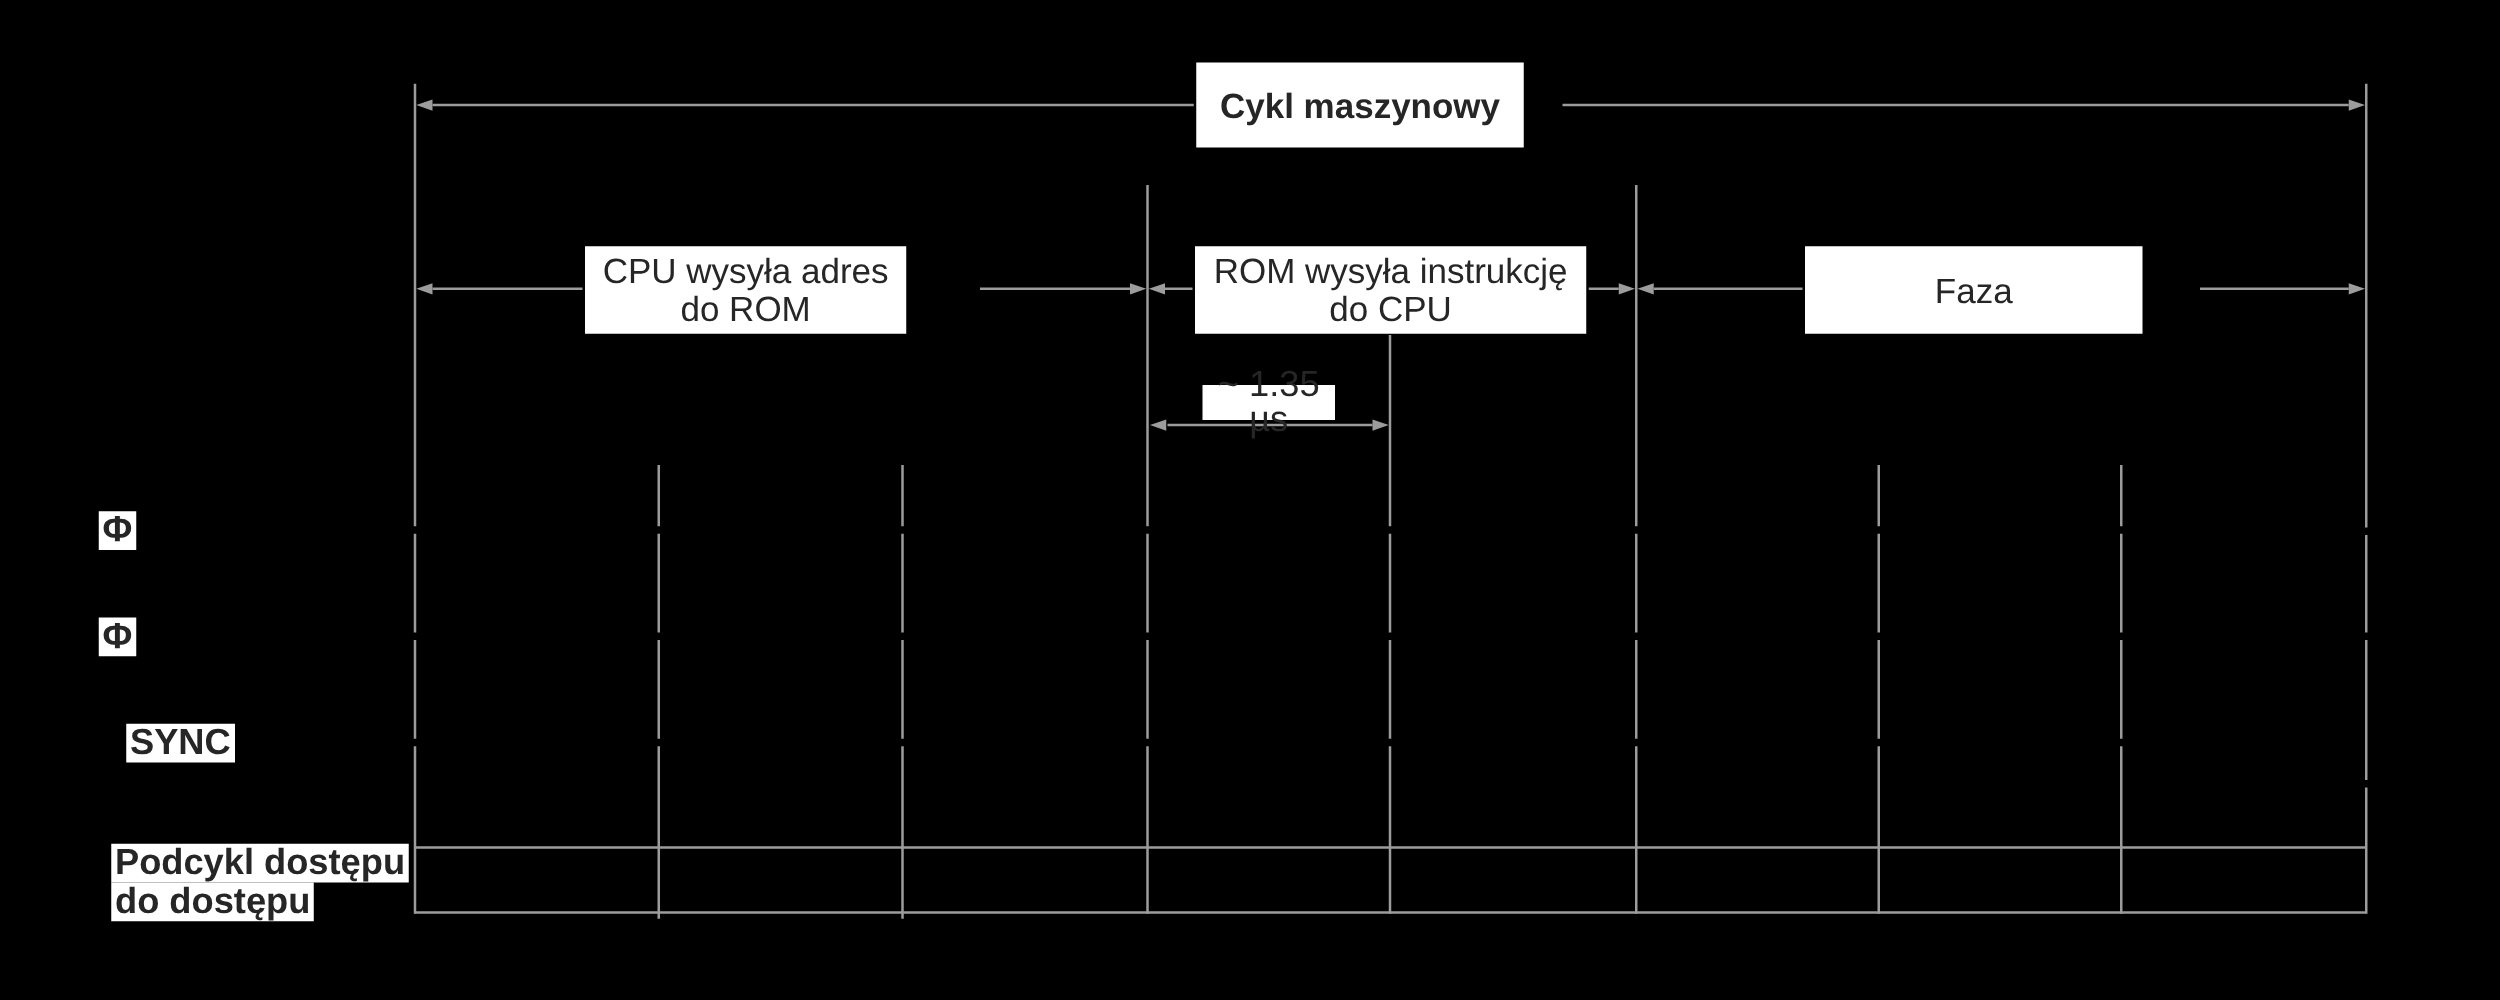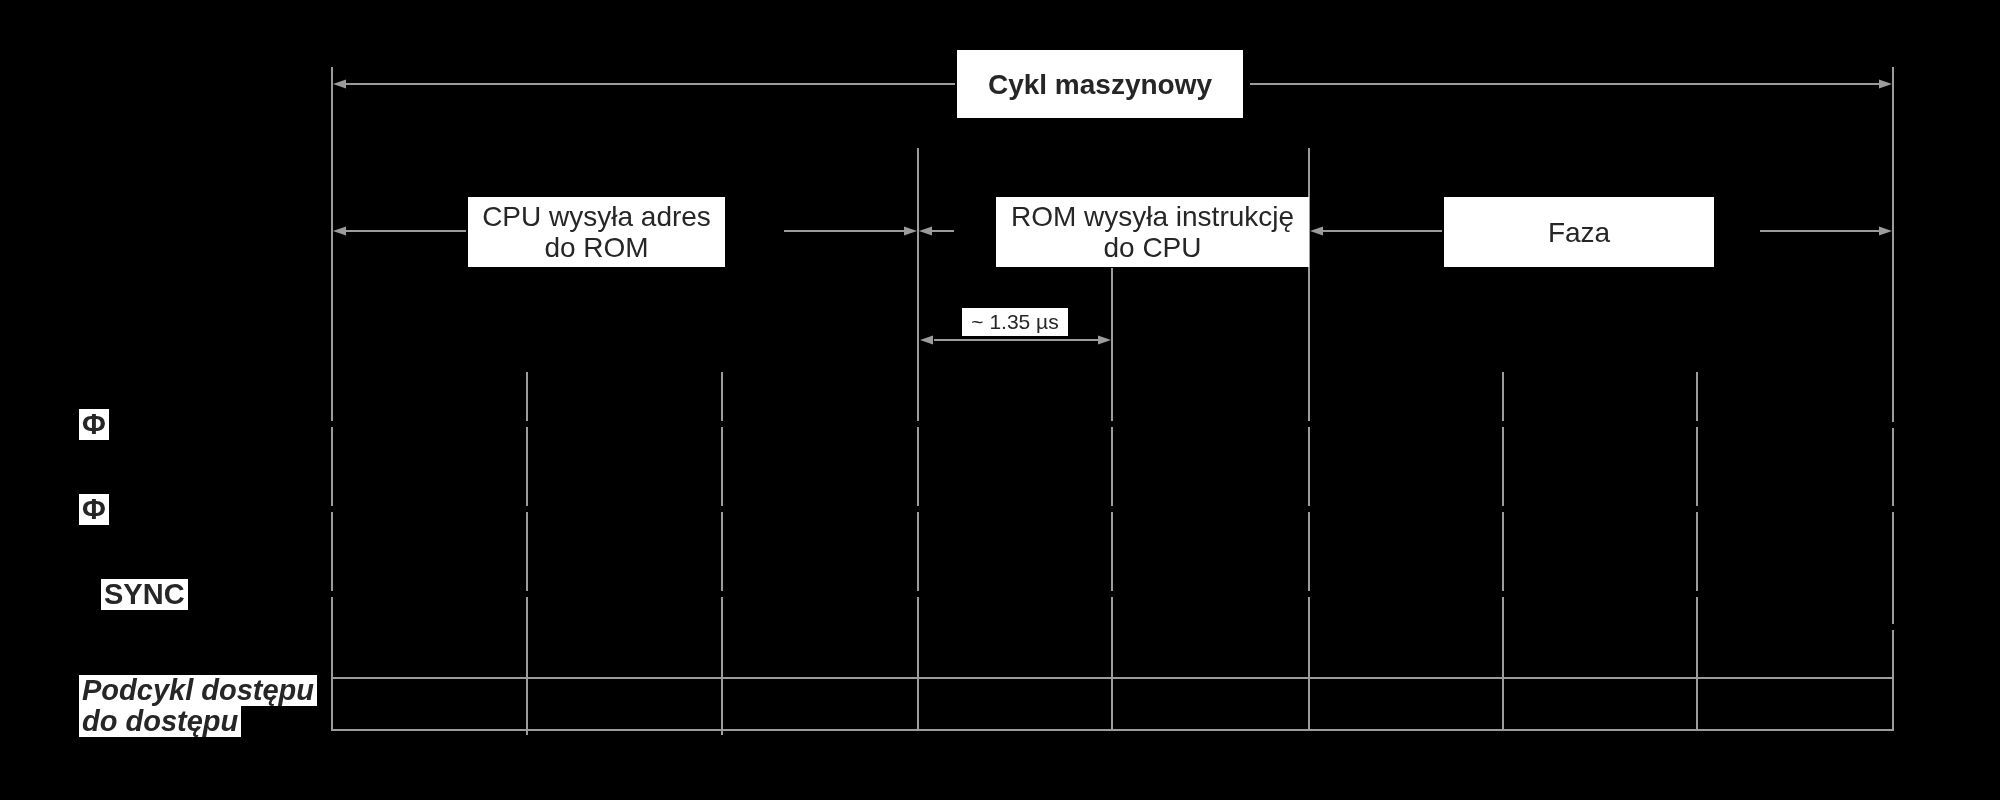--- a/index.html
+++ b/index.html
@@ -15,21 +15,21 @@
     position:absolute;
     background:#ffffff;
     color:#262626;
     display:flex;flex-direction:column;
     align-items:center;justify-content:center;
     font-size:28px;line-height:31px;
     text-align:center;
     box-sizing:border-box;
   }
   .wbox.bold{font-weight:bold;}
-  .wbox.small{font-size:21px;line-height:28px;}
+  .wbox.small{font-size:29px;line-height:28px;}
   .sig{
     position:absolute;
     font-weight:bold;
     font-size:29px;
     color:#262626;
   }
   .sig .hl{
     background:#ffffff;
     display:block;
     width:fit-content;
@@ -78,30 +78,30 @@
       <polygon points="917,231 904,226.5 904,235.5"></polygon>
       <polygon points="919,231 932,226.5 932,235.5"></polygon>
       <polygon points="1308,231 1295,226.5 1295,235.5"></polygon>
       <polygon points="1310,231 1323,226.5 1323,235.5"></polygon>
       <polygon points="1892,231 1879,226.5 1879,235.5"></polygon>
       <polygon points="920,340 933,335.5 933,344.5"></polygon>
       <polygon points="1111,340 1098,335.5 1098,344.5"></polygon>
     </g>
   </svg>
 
-  <div class="wbox bold" style="left:957px;top:50px;width:286px;height:68px;">
+  <div class="wbox bold" style="left:957px;top:50px;width:262px;height:68px;">
     <span>Cykl maszynowy</span>
   </div>
 
   <div class="wbox" style="left:468px;top:197px;width:257px;height:70px;">
     <span>CPU wysyła adres</span>
     <span>do ROM</span>
   </div>
 
-  <div class="wbox" style="left:956px;top:197px;width:313px;height:70px;margin-left:40px;">
+  <div class="wbox" style="left:956px;top:197px;width:313px;height:70px;">
     <span>ROM wysyła instrukcję</span>
     <span>do CPU</span>
   </div>
 
   <div class="wbox" style="left:1444px;top:197px;width:270px;height:70px;">
     <span>Faza</span>
   </div>
 
   <div class="wbox small" style="left:962px;top:308px;width:106px;height:28px;">
     <span>~ 1.35 µs</span>
@@ -112,18 +112,18 @@
   </div>
 
   <div class="sig" style="left:79px;top:494px;">
     <span class="hl">Φ</span>
   </div>
 
   <div class="sig" style="left:79px;top:579px;margin-left:22px;">
     <span class="hl">SYNC</span>
   </div>
 
-  <div class="sig" style="left:79px;top:675px;font-style:italic;">
+  <div class="sig" style="left:89px;top:675px;">
     <span class="hl">Podcykl dostępu</span>
     <span class="hl">do dostępu</span>
   </div>
 
 </div>
 
 </body></html>

